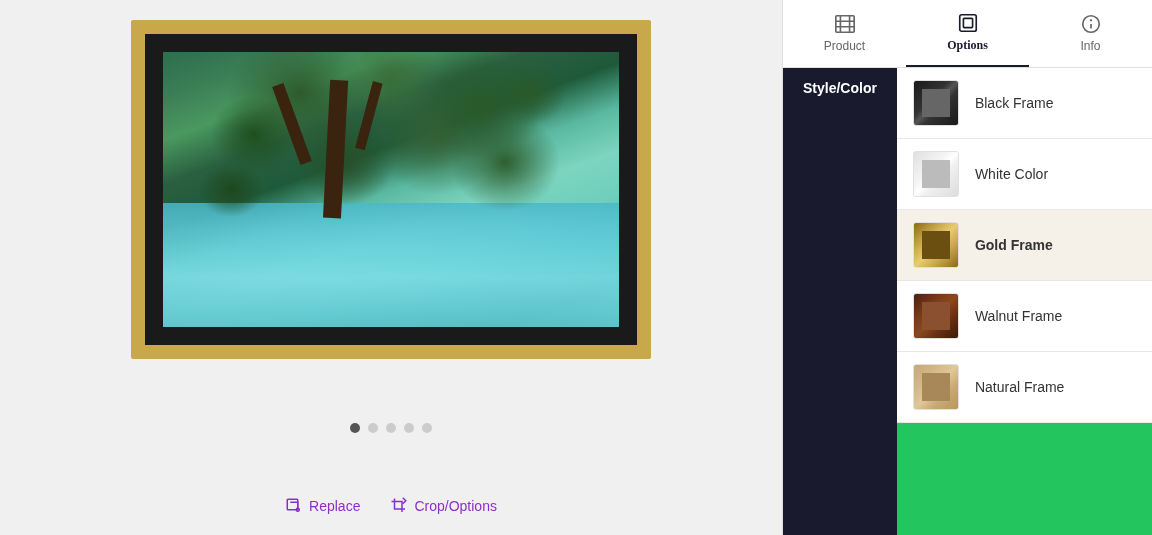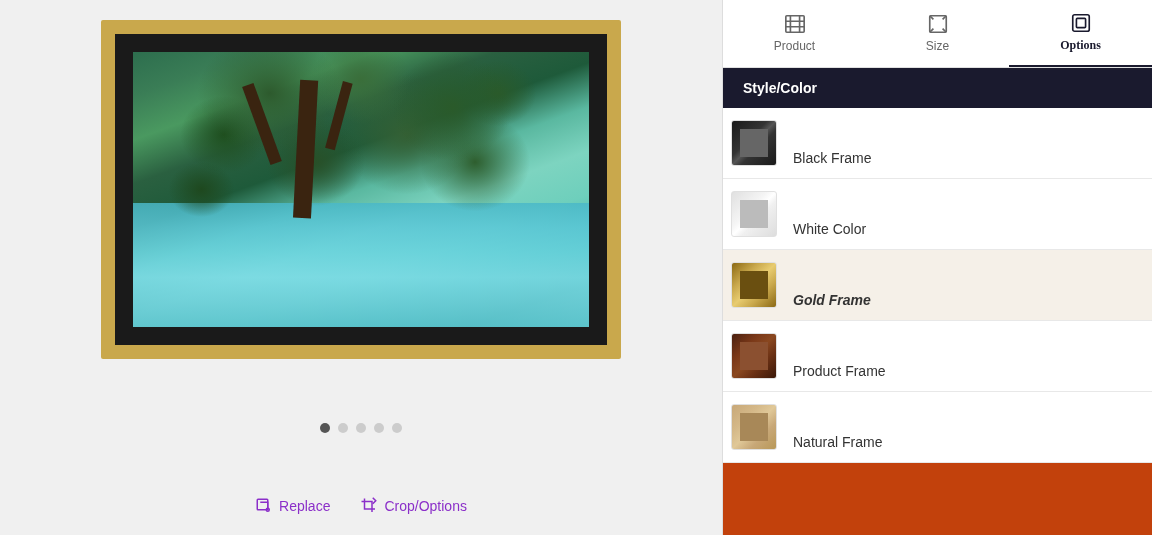--- a/index.html
+++ b/index.html
@@ -169,22 +169,22 @@
       border: none;
     }
 
     .toolbar-btn svg {
       width: 18px;
       height: 18px;
     }
 
     
     .right-panel {
-      width: 430px;
-      background: #c2410c;
+      width: 370px;
+      background: #22c55e;
       display: flex;
       flex-direction: column;
       border-left: 1px solid #ddd;
     }
 
     
     .tab-bar {
       display: flex;
       border-bottom: 1px solid #e0e0e0;
       background: #fff;
@@ -214,21 +214,21 @@
     .tab svg {
       width: 22px;
       height: 22px;
     }
 
     
     .options-content {
       flex: 1;
       overflow: hidden;
       display: flex;
-      flex-direction: column;
+      flex-direction: row;
     }
 
     .section-header {
       background: #1a1a2e;
       color: #ffffff;
       padding: 12px 20px;
       font-size: 14px;
       font-weight: 600;
     }
 
@@ -243,22 +243,22 @@
     .frame-list::-webkit-scrollbar-track {
       background: #f0f0f0;
     }
     .frame-list::-webkit-scrollbar-thumb {
       background: #ccc;
       border-radius: 4px;
     }
 
     .frame-item {
       display: flex;
-      align-items: flex-end;
-      padding: 12px 8px;
+      align-items: center;
+      padding: 12px 16px;
       gap: 16px;
       border-bottom: 1px solid #e8e8e8;
       cursor: pointer;
       background: #fff;
     }
 
     .frame-item.selected {
       background: #f5f0e8;
     }
 
@@ -270,21 +270,20 @@
       border: 1px solid #e0e0e0;
     }
 
     .frame-label {
       font-size: 14px;
       color: #333;
     }
 
     .frame-item.selected .frame-label {
       font-weight: 700;
-      font-style: italic;
     }
 
     
     .thumb-black {
       background: linear-gradient(135deg, #1a1a1a 0%, #333 40%, #555 50%, #333 60%, #1a1a1a 100%);
       position: relative;
       overflow: hidden;
     }
     .thumb-black::after {
       content: '';
@@ -405,36 +404,37 @@
 
     <div class="tab">
       <svg viewBox="0 0 24 24" fill="none" stroke="currentColor" stroke-width="1.8">
         <rect x="2" y="3" width="20" height="18" rx="1"></rect>
         <path d="M7 3v18M17 3v18"></path>
         <path d="M2 9h20M2 15h20"></path>
       </svg>
       <span>Product</span>
     </div>
 
-    <div class="tab">
-      <svg viewBox="0 0 24 24" fill="none" stroke="currentColor" stroke-width="1.8">
-        <rect x="3" y="3" width="18" height="18" rx="1"></rect>
-        <path d="M3 3l4 4M21 3l-4 4M3 21l4-4M21 21l-4-4"></path>
-      </svg>
-      <span>Size</span>
-    </div>
 
     <div class="tab active">
       <svg viewBox="0 0 24 24" fill="none" stroke="currentColor" stroke-width="1.8">
         <rect x="3" y="3" width="18" height="18" rx="2"></rect>
         <rect x="7" y="7" width="10" height="10" rx="1"></rect>
       </svg>
       <span>Options</span>
     </div>
 
+    <div class="tab">
+      <svg viewBox="0 0 24 24" fill="none" stroke="currentColor" stroke-width="1.8">
+        <circle cx="12" cy="12" r="9"></circle>
+        <line x1="12" y1="8" x2="12" y2="8" stroke-linecap="round" stroke-width="2.5"></line>
+        <line x1="12" y1="12" x2="12" y2="17"></line>
+      </svg>
+      <span>Info</span>
+    </div>
   </div>
 
   <div class="options-content">
     <div class="section-header">Style/Color</div>
     <div class="frame-list">
 
       <div class="frame-item">
         <div class="frame-thumb thumb-black"></div>
         <span class="frame-label">Black Frame</span>
       </div>
@@ -444,21 +444,21 @@
         <span class="frame-label">White Color</span>
       </div>
 
       <div class="frame-item selected">
         <div class="frame-thumb thumb-gold"></div>
         <span class="frame-label">Gold Frame</span>
       </div>
 
       <div class="frame-item">
         <div class="frame-thumb thumb-walnut"></div>
-        <span class="frame-label">Product Frame</span>
+        <span class="frame-label">Walnut Frame</span>
       </div>
 
       <div class="frame-item">
         <div class="frame-thumb thumb-natural"></div>
         <span class="frame-label">Natural Frame</span>
       </div>
 
 
     </div>
   </div>

